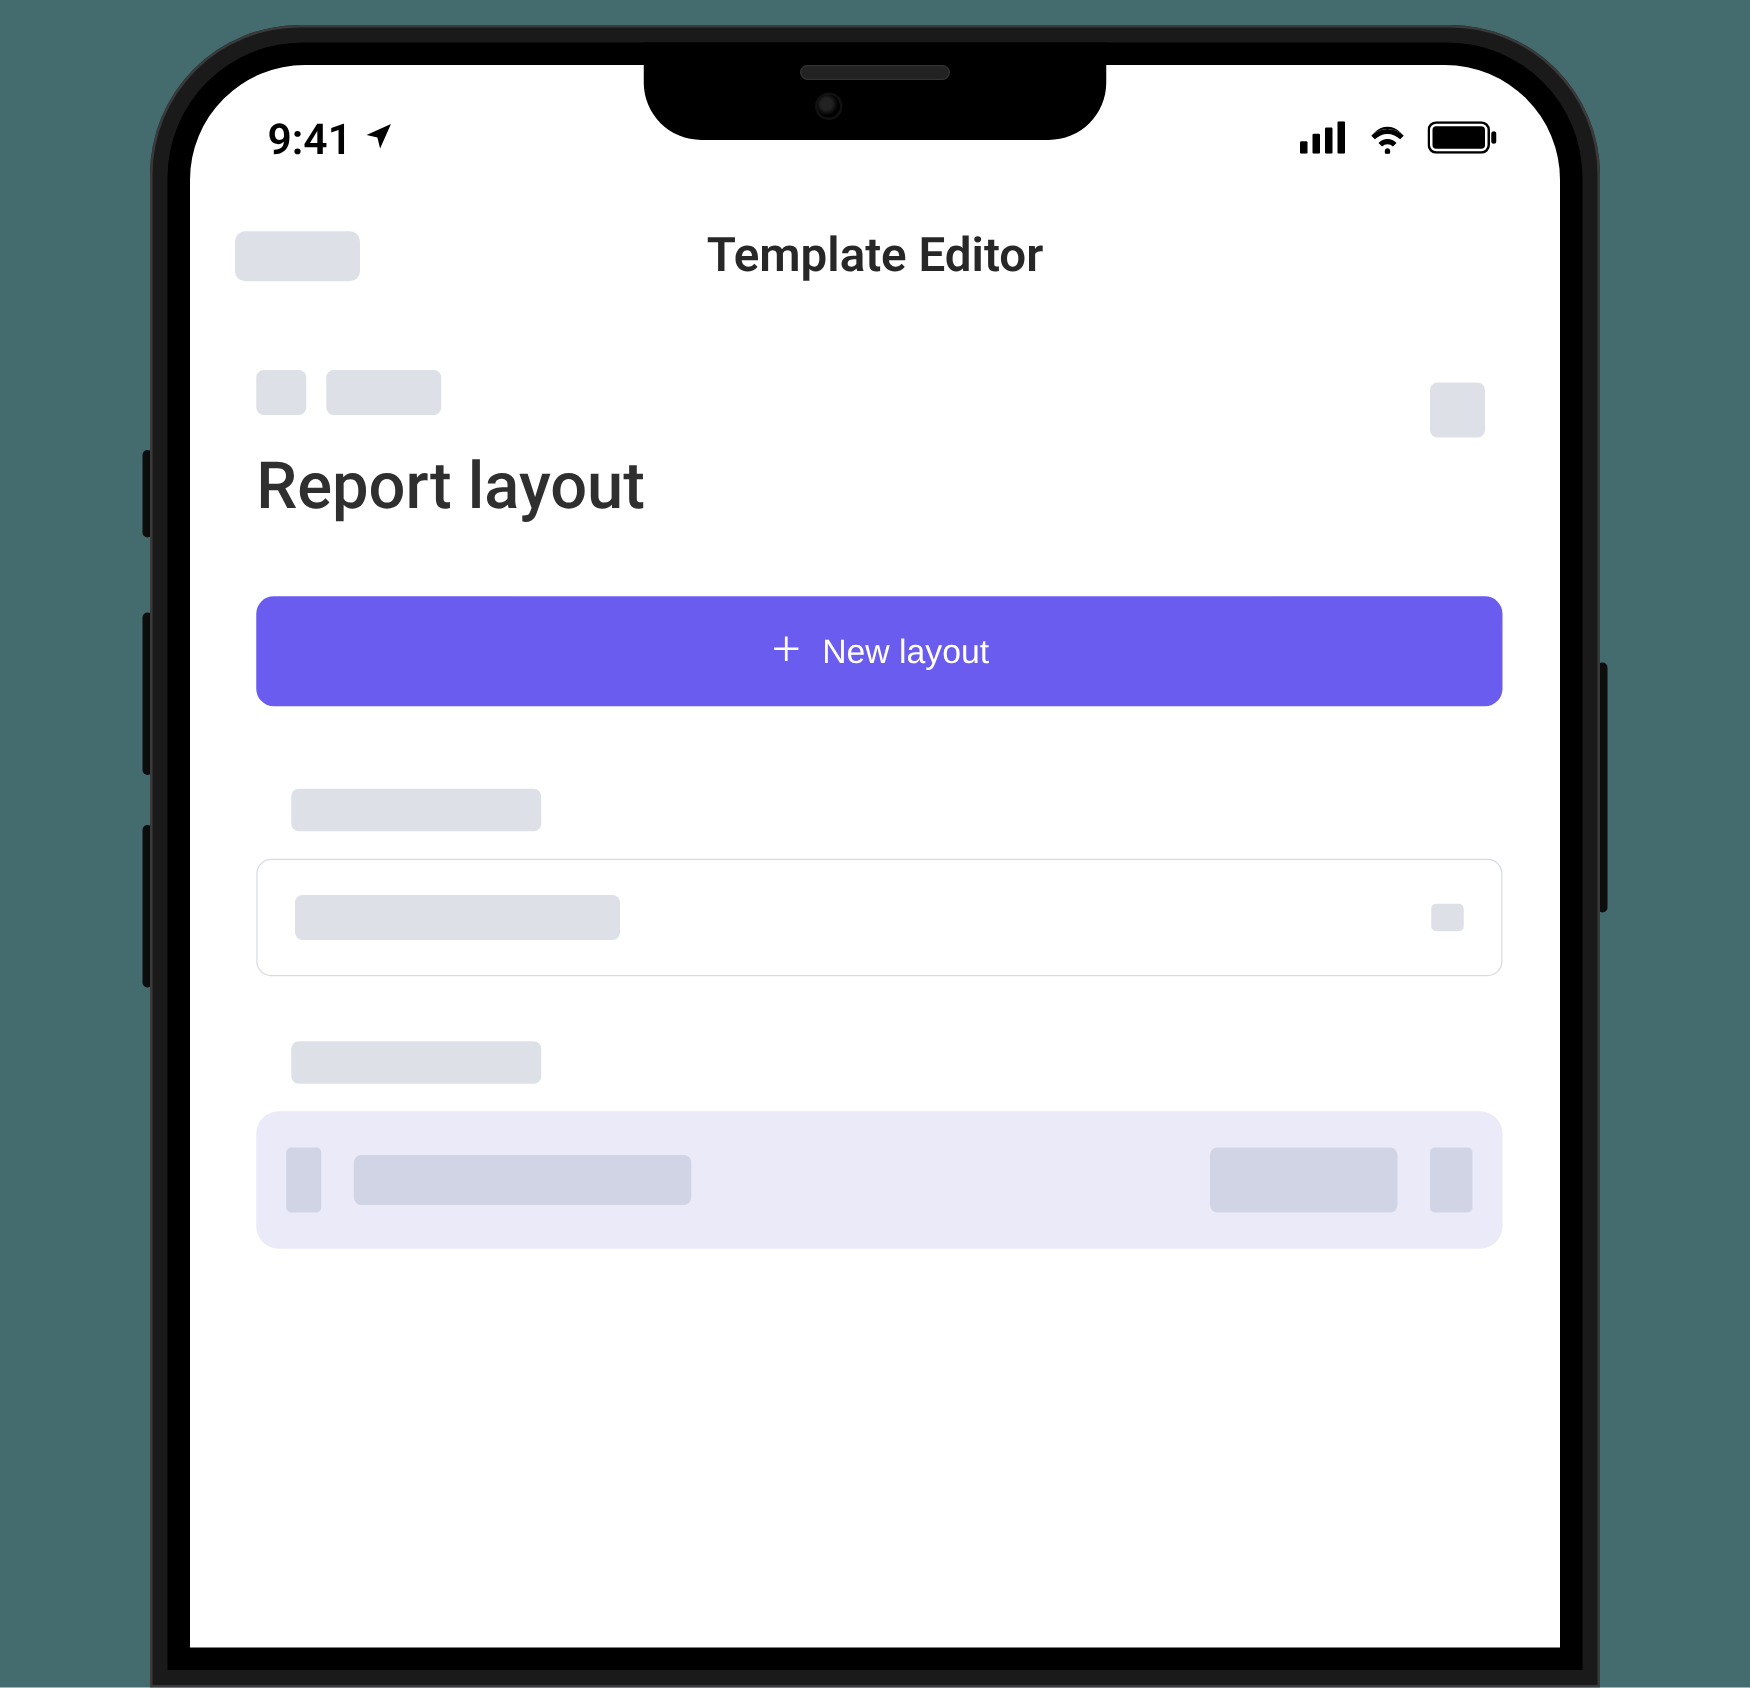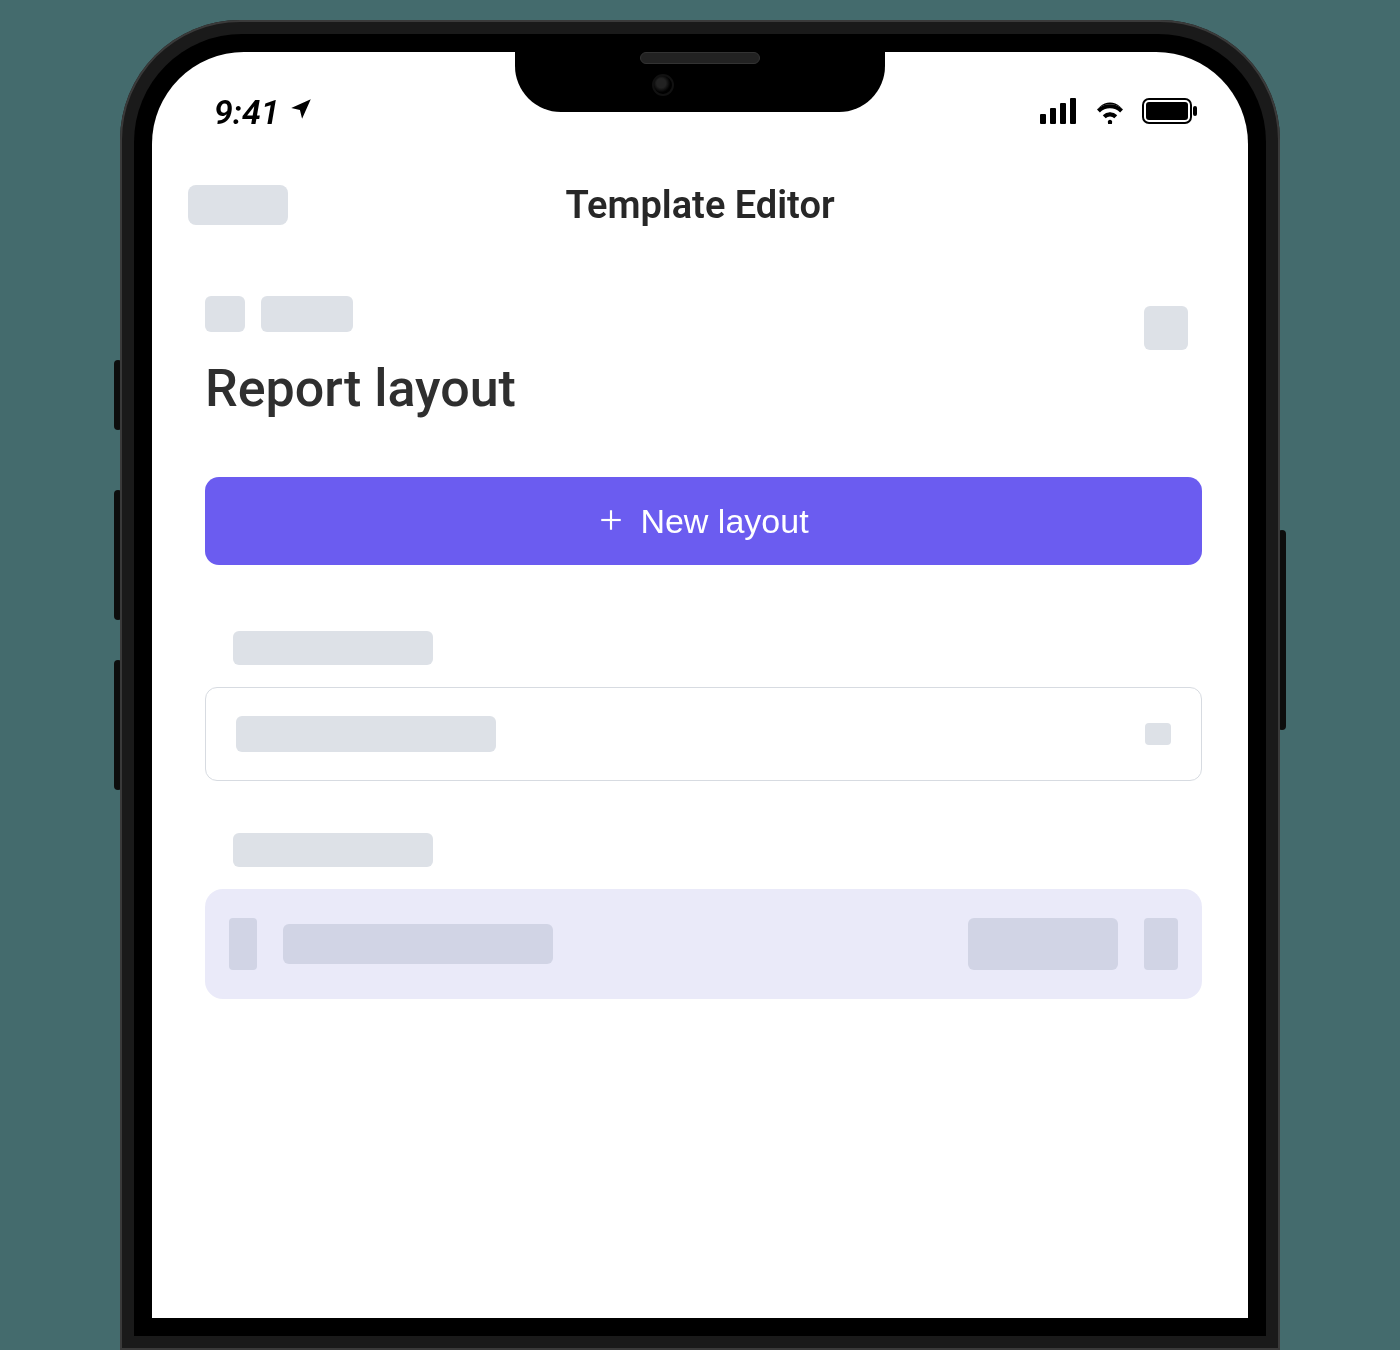--- a/index.html
+++ b/index.html
@@ -93,21 +93,20 @@
   .status-bar{
     height:92px;
     width:100%;
     display:flex;
     align-items:center;
     justify-content:space-between;
     padding:28px 50px 0 62px;
     font-size:34px;
     font-weight:600;
     color:#000;
-    font-style:italic;
   }
   .status-left{ display:flex; align-items:center; gap:8px; }
   .status-right{ display:flex; align-items:center; gap:14px; }
   .loc-arrow{ font-size:28px; }
 
   
   .nav-bar{
     height:82px;
     display:flex;
     align-items:center;
@@ -156,21 +155,21 @@
     width:100%;
     height:88px;
     background:#6b5cf0;
     border:none;
     border-radius:14px;
     display:flex;
     align-items:center;
     justify-content:center;
     gap:16px;
     color:#fff;
-    font-size:34px;
+    font-size:27px;
     font-weight:500;
     cursor:pointer;
     margin-bottom:66px;
   }
   .plus{
     font-size:34px;
     font-weight:300;
     line-height:1;
   }
   .group{ margin-bottom:52px; }

